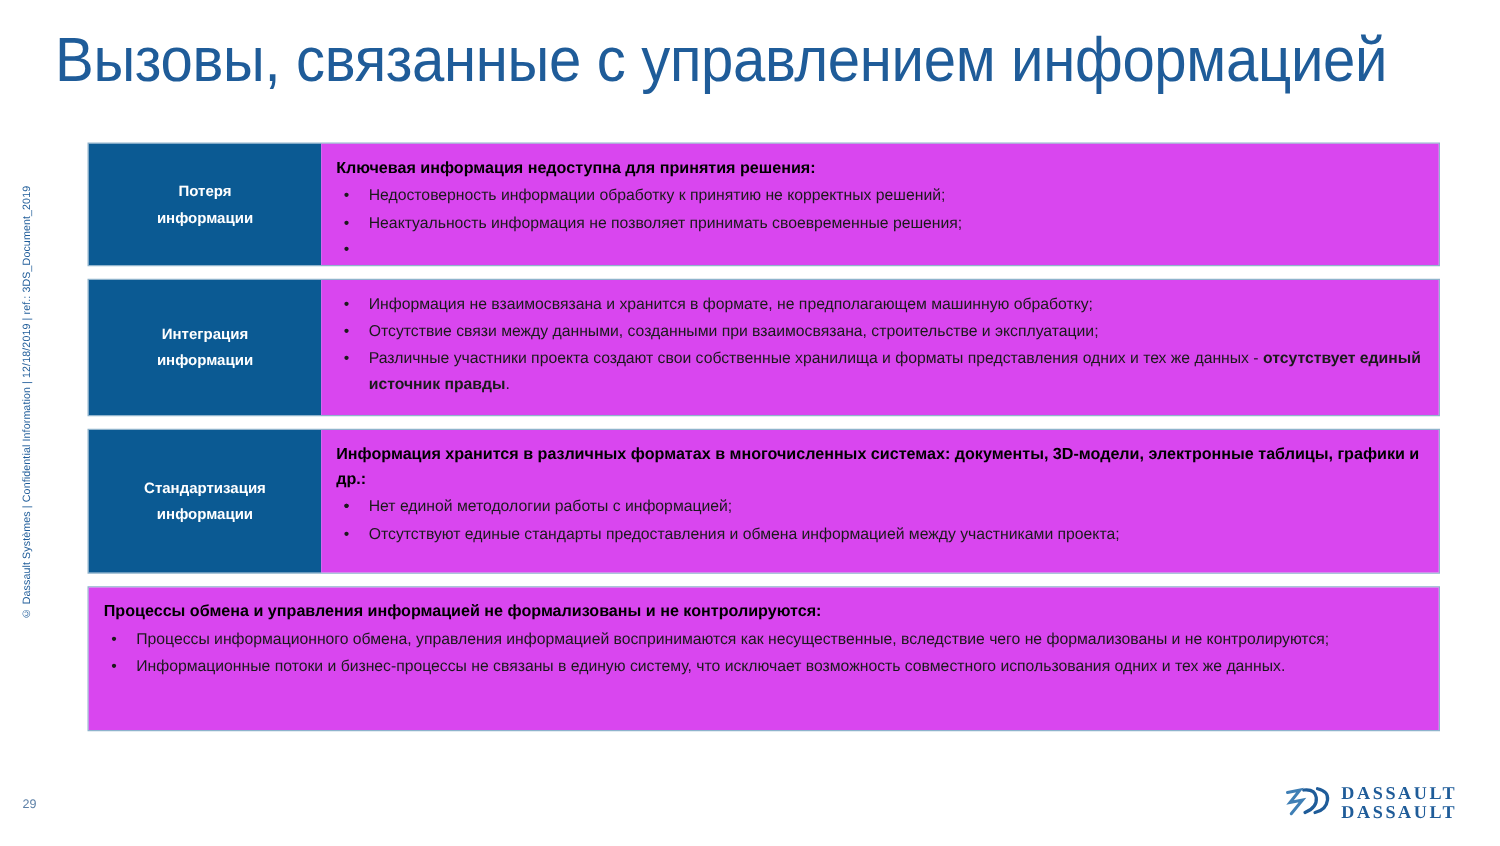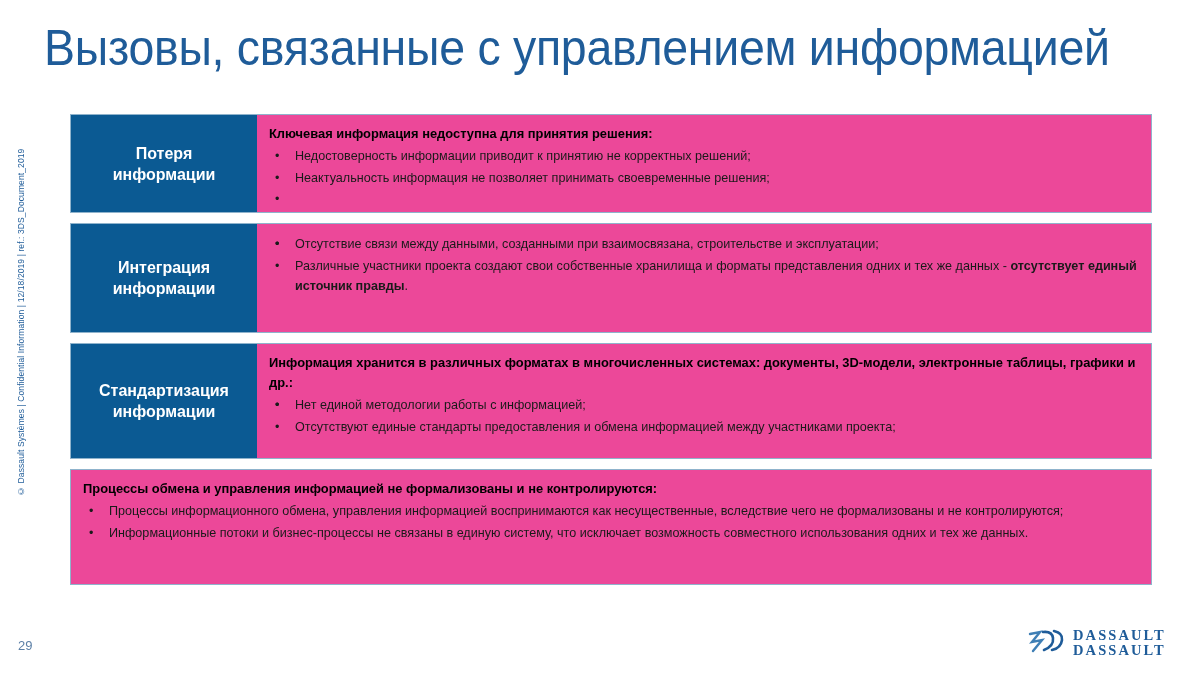--- a/index.html
+++ b/index.html
@@ -49,21 +49,21 @@
     transform-origin: center center;
     letter-spacing: 0.1px;
   }
 
   
   #page-number {
     position: absolute;
     left: 18px;
     top: 638px;
     color: #5b7fa6;
-    font-size: 13px;
+    font-size: 10px;
   }
 
   
   #challenge-table {
     position: absolute;
     left: 70px;
     top: 114px;
     width: 1082px;
   }
   .challenge-row {
@@ -71,36 +71,36 @@
     align-items: stretch;
     border: 1px solid #8fb3cc;
     background: #ffffff;
     margin-bottom: 10px;
     box-sizing: border-box;
   }
   .row-label {
     flex: 0 0 186px;
     background: #0b5a93;
     color: #ffffff;
-    font-size: 16px;
+    font-size: 12px;
     font-weight: bold;
     line-height: 21px;
     display: flex;
     align-items: center;
     justify-content: center;
     text-align: center;
     padding: 6px 6px;
     box-sizing: border-box;
   }
   .row-label-inner { display: block; }
   .row-content {
     flex: 1 1 auto;
     padding: 9px 10px 9px 12px;
     box-sizing: border-box;
-    background: #ec4899;
+    background: #d946ef;
   }
   .content-heading {
     font-size: 12.9px;
     font-weight: bold;
     color: #000000;
     line-height: 20px;
     margin: 0 0 2px 0;
   }
   .bullet-list {
     list-style: none;
@@ -168,21 +168,21 @@
       <span class="row-label-inner">
         <span>Потеря</span><br>
         <span>информации</span>
       </span>
     </div>
     <div class="row-content">
       <p class="content-heading">Ключевая информация недоступна для принятия решения:</p>
       <ul class="bullet-list">
         <li class="bullet-item">
           <span class="bullet-dot">•</span>
-          <span>Недостоверность информации приводит к принятию не корректных решений;</span>
+          <span>Недостоверность информации обработку к принятию не корректных решений;</span>
         </li>
         <li class="bullet-item">
           <span class="bullet-dot">•</span>
           <span>Неактуальность информация не позволяет принимать своевременные решения;</span>
         </li>
         <li class="bullet-item">
           <span class="bullet-dot">•</span>
         </li>
       </ul>
     </div>
@@ -192,20 +192,21 @@
     <div class="row-label">
       <span class="row-label-inner">
         <span>Интеграция</span><br>
         <span>информации</span>
       </span>
     </div>
     <div class="row-content">
       <ul class="bullet-list">
         <li class="bullet-item">
           <span class="bullet-dot">•</span>
+          <span>Информация не взаимосвязана и хранится в формате, не предполагающем машинную обработку;</span>
         </li>
         <li class="bullet-item">
           <span class="bullet-dot">•</span>
           <span>Отсутствие связи между данными, созданными при взаимосвязана, строительстве и эксплуатации;</span>
         </li>
         <li class="bullet-item">
           <span class="bullet-dot">•</span>
           <span>Различные участники проекта создают свои собственные хранилища и форматы представления одних и тех же данных - </span><b>отсутствует единый источник правды</b><span>.</span>
         </li>
       </ul>

